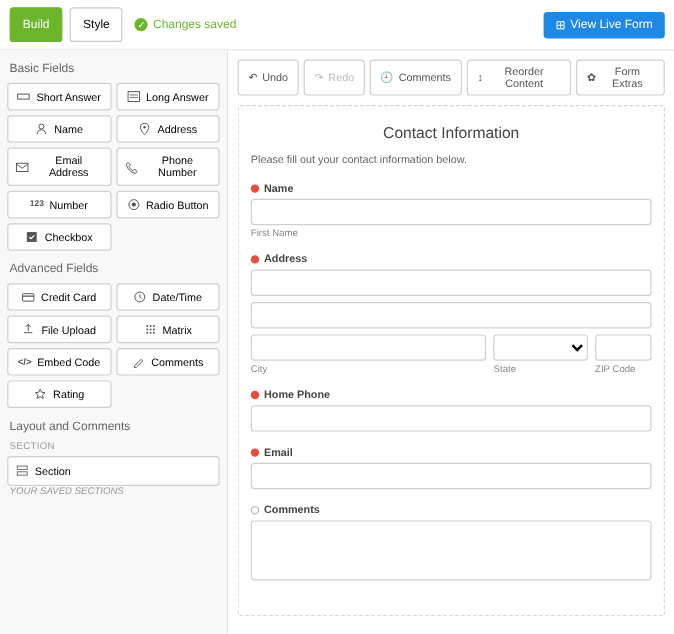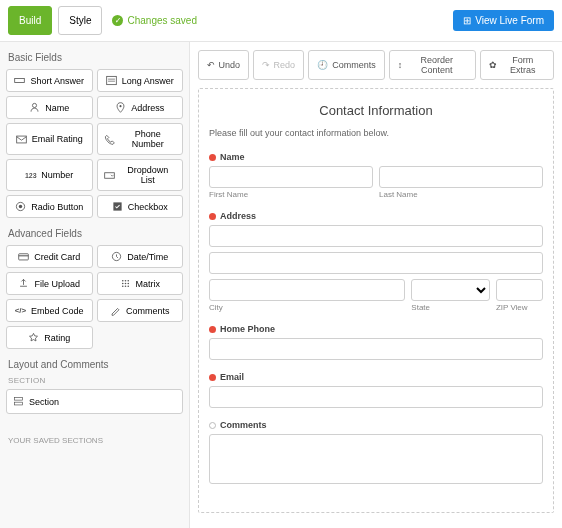--- a/index.html
+++ b/index.html
@@ -12,21 +12,21 @@
 .spacer { flex: 1; }
 .view-btn { background: #1e88e5; color: #fff; border: none; border-radius: 3px; padding: 5px 10px; font-size: 10px; cursor: pointer; display: flex; align-items: center; gap: 4px; }
 .main { display: flex; height: calc(528px - 30px); }
 .sidebar { width: 190px; background: #f8f8f8; border-right: 1px solid #e5e5e5; padding: 6px; overflow-y: auto; }
 .sidebar h3 { font-size: 10px; font-weight: normal; color: #666; margin: 4px 0 6px 2px; }
 .field-grid { display: grid; grid-template-columns: 1fr 1fr; gap: 4px; margin-bottom: 10px; }
 .field-btn { background: #fff; border: 1px solid #d0d0d0; border-radius: 3px; padding: 5px 6px; font-size: 9px; display: flex; align-items: center; gap: 5px; cursor: pointer; justify-content: center; }
 .field-btn svg, .field-btn .ico { width: 11px; height: 11px; flex-shrink: 0; }
 .section-label { font-size: 8px; color: #999; margin: 4px 0 4px 2px; letter-spacing: 0.3px; }
 .section-btn { background: #fff; border: 1px solid #d0d0d0; border-radius: 3px; padding: 6px 6px; font-size: 9px; display: flex; align-items: center; gap: 5px; cursor: pointer; width: 100%; }
-.saved-sections { font-size: 8px; color: #999; margin-top: 22px; margin-left: 2px; }
+.saved-sections { font-size: 8px; color: #999; margin-top: 0; margin-left: 2px; font-style: italic; }
 .canvas { flex: 1; padding: 8px 8px 0 8px; overflow-y: auto; position: relative; }
 .toolbar { display: flex; justify-content: center; gap: 4px; margin-bottom: 8px; }
 .tool-btn { background: #fff; border: 1px solid #d0d0d0; border-radius: 3px; padding: 4px 8px; font-size: 9px; display: flex; align-items: center; gap: 4px; cursor: pointer; color: #555; }
 .tool-btn.disabled { color: #bbb; }
 .form-area { border: 1px dashed #ccc; border-radius: 2px; padding: 14px 10px; background: #fff; }
 .form-title { text-align: center; font-size: 13px; color: #444; font-weight: normal; margin-bottom: 10px; }
 .form-desc { font-size: 9px; color: #666; margin-bottom: 14px; }
 .form-field { margin-bottom: 12px; }
 .form-field-label { font-size: 9px; color: #444; font-weight: bold; margin-bottom: 4px; display: flex; align-items: center; gap: 4px; }
 .req-dot { width: 7px; height: 7px; border-radius: 50%; background: #e74c3c; display: inline-block; }
@@ -93,38 +93,31 @@
             <path d="M8 1C5 1 3 3 3 6c0 4 5 9 5 9s5-5 5-9c0-3-2-5-5-5z" fill="none" stroke="#555" stroke-width="1.2"></path>
             <circle cx="8" cy="6" r="1.5" fill="#555"></circle>
           </svg>
           <span>Address</span>
         </button>
       <button class="field-btn">
           <svg viewBox="0 0 16 16">
             <rect x="1" y="3" width="14" height="10" fill="none" stroke="#555" stroke-width="1.2"></rect>
             <path d="M1 4l7 5 7-5" fill="none" stroke="#555" stroke-width="1.2"></path>
           </svg>
-          <span>Email Rating</span>
+          <span>Email Address</span>
         </button>
       <button class="field-btn">
           <svg viewBox="0 0 16 16">
             <path d="M4 2l3 3-2 2c1 2 3 4 5 5l2-2 3 3-2 2c-5 0-11-6-11-11z" fill="none" stroke="#555" stroke-width="1.2"></path>
           </svg>
           <span>Phone Number</span>
         </button>
       <button class="field-btn">
           <span class="ico" style="font-size:7px;font-weight:bold">123</span>
           <span>Number</span>
-        </button>
-      <button class="field-btn">
-          <svg viewBox="0 0 16 16">
-            <rect x="1" y="4" width="14" height="8" fill="none" stroke="#555" stroke-width="1.2"></rect>
-            <path d="M10 7l2 2 2-2" fill="none" stroke="#555"></path>
-          </svg>
-          <span>Dropdown List</span>
         </button>
       <button class="field-btn">
           <svg viewBox="0 0 16 16">
             <circle cx="8" cy="8" r="6" fill="none" stroke="#555" stroke-width="1.2"></circle>
             <circle cx="8" cy="8" r="2.5" fill="#555"></circle>
           </svg>
           <span>Radio Button</span>
         </button>
       <button class="field-btn">
           <svg viewBox="0 0 16 16">
@@ -229,37 +222,36 @@
       <h2 class="form-title">Contact Information</h2>
       <p class="form-desc">Please fill out your contact information below.</p>
 
       <div class="form-field">
         <div class="form-field-label">
             <span class="req-dot"></span>
             <span>Name</span>
           </div>
         <div class="input-row">
           <div><input class="text-input" style=""><div class="sublabel">First Name</div></div>
-          <div><input class="text-input" style=""><div class="sublabel">Last Name</div></div>
         </div>
       </div>
 
       <div class="form-field">
         <div class="form-field-label">
             <span class="req-dot"></span>
             <span>Address</span>
           </div>
         <div class="addr-stack">
           <input class="text-input" style="">
           <input class="text-input" style="">
         </div>
         <div class="addr-row">
           <div class="addr-city"><input class="text-input" style=""><div class="sublabel">City</div></div>
           <div class="addr-state"><select class="text-input"><option></option></select><div class="sublabel">State</div></div>
-          <div class="addr-zip"><input class="text-input" style=""><div class="sublabel">ZIP View</div></div>
+          <div class="addr-zip"><input class="text-input" style=""><div class="sublabel">ZIP Code</div></div>
         </div>
       </div>
 
       <div class="form-field">
         <div class="form-field-label">
             <span class="req-dot"></span>
             <span>Home Phone</span>
           </div>
         <input class="text-input" style="">
       </div>

